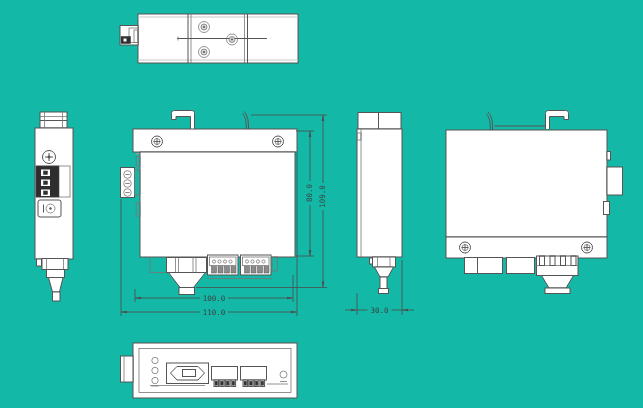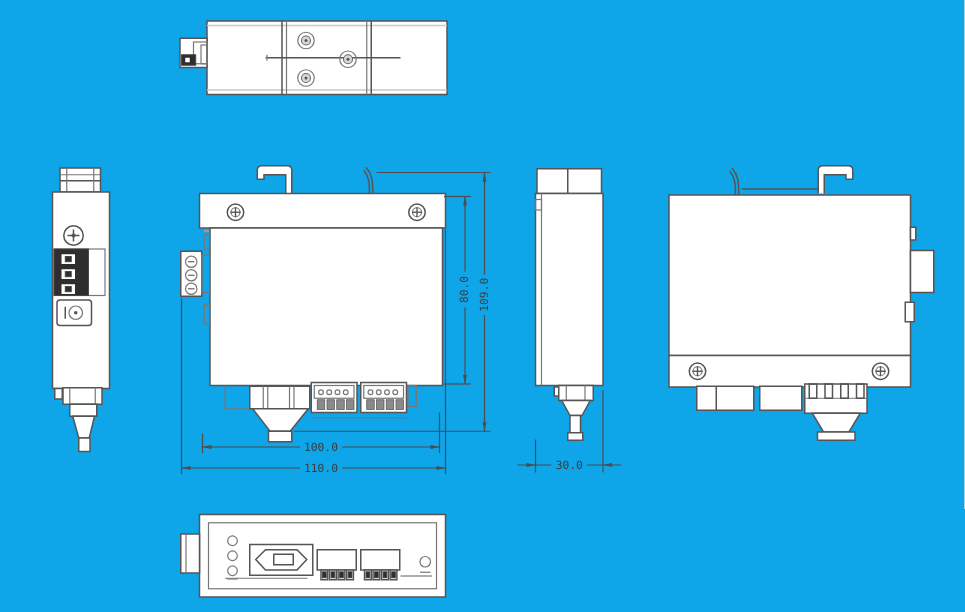--- a/index.html
+++ b/index.html
@@ -1,16 +1,16 @@
 <!DOCTYPE html>
 <html><head>
 <meta charset="utf-8">
 <style>
   html,body{margin:0;padding:0;background:#fff;}
-  .stage{position:relative;width:643px;height:408px;background:#0ea5e9;overflow:hidden;
+  .stage{position:relative;width:643px;height:408px;background:#14b8a6;overflow:hidden;
          font-family:"DejaVu Sans Mono","Liberation Mono",monospace;}
   svg{display:block}
   .ln{fill:none;stroke:#555;stroke-width:1;}
   .lnthin{fill:none;stroke:#777;stroke-width:.8;}
   .lnlight{fill:none;stroke:#c9c9c9;stroke-width:1;}
   .shadow{fill:none;stroke:#9a9a9a;stroke-width:1.6;}
   .wfill{fill:#fff;stroke:#555;stroke-width:1;}
   .dark{fill:#2e2e2e;stroke:#444;stroke-width:.6;}
   .mid{fill:#8a8a8a;stroke:#555;stroke-width:.5;}
   .dim{stroke:#4d4d4d;stroke-width:.8;fill:none;}

